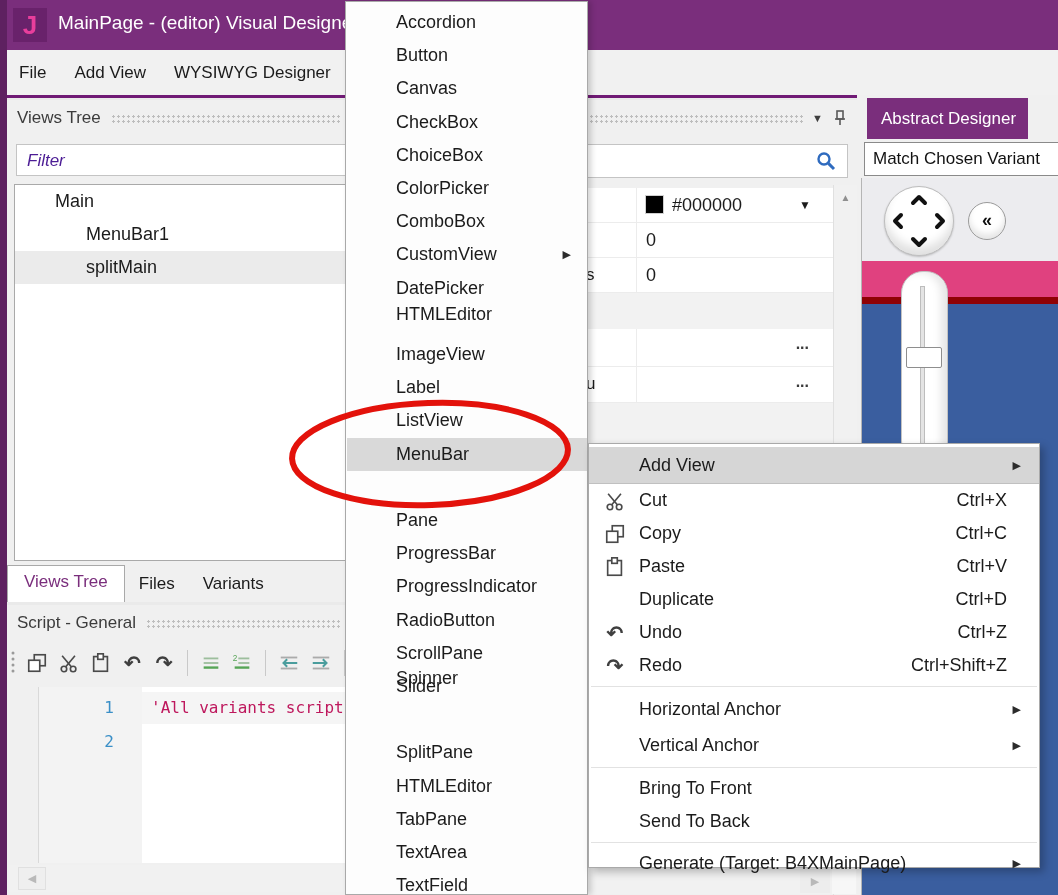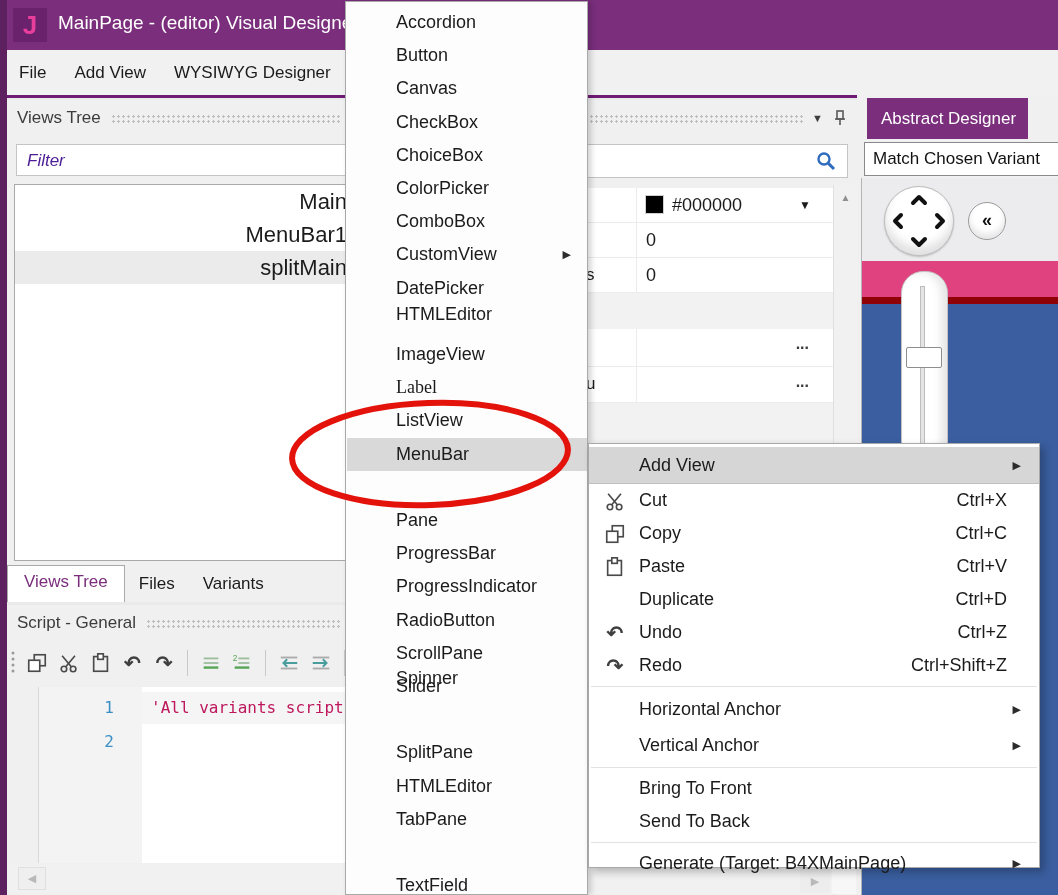--- a/index.html
+++ b/index.html
@@ -25,21 +25,21 @@
         background-image:radial-gradient(circle,#BDBDBD 1.1px,transparent 1.3px);
         background-size:5px 5px;background-position:0 0;}
 
   
   .views-panel{position:absolute;left:7px;top:100px;width:341px;height:502px;background:#F0F0F0;}
   .filterbox{position:absolute;left:9px;top:44px;width:330px;height:32px;background:#fff;
              border:1px solid #C4C4C4;font-style:italic;color:#4c1d95;font-size:17px;
              line-height:32px;padding-left:10px;box-sizing:border-box;}
   .treebox{position:absolute;left:7px;top:84px;width:334px;height:377px;background:#fff;
            border:1px solid #A9A9A9;box-sizing:border-box;overflow:hidden;}
-  .tree-item{height:33px;line-height:33px;font-size:22px;text-align:right;}
+  .tree-item{height:33px;line-height:33px;font-size:18px;}
   .tree-item.sel{background:#EBEBEB;}
   .tabsrow{position:absolute;left:0px;top:465px;width:341px;height:37px;display:flex;align-items:flex-end;}
   .btab{font-size:17px;padding:6px 14px 8px 14px;color:#1b1b1b;}
   .btab.active{background:#fff;border:1px solid #A9A9A9;border-bottom:none;color:#7A2E7C;padding:6px 16px 10px 16px;}
 
   
   .props-panel{position:absolute;left:348px;top:100px;width:509px;height:795px;background:#F0F0F0;}
   .props-panel .panel-header{width:100%;}
   .phicons{display:flex;align-items:center;gap:10px;margin-right:10px;color:#555;}
   .searchbox{position:absolute;left:4px;top:44px;width:496px;height:34px;background:#fff;
@@ -365,33 +365,34 @@
       <div class="w-item" style="top: 37.2px;">Button</div>
       <div class="w-item" style="top: 70.4px;">Canvas</div>
       <div class="w-item" style="top: 103.6px;">CheckBox</div>
       <div class="w-item" style="top: 136.8px;">ChoiceBox</div>
       <div class="w-item" style="top: 170px;">ColorPicker</div>
       <div class="w-item" style="top: 203.2px;">ComboBox</div>
       <div class="w-item" style="top: 236.4px;">CustomView<span class="m-arrow" style="line-height: 33px;">▶</span></div>
       <div class="w-item" style="top: 269.6px;">DatePicker</div>
       <div class="w-item" style="top: 296px;">HTMLEditor</div>
       <div class="w-item" style="top: 336px;">ImageView</div>
-      <div class="w-item" style="top: 369.2px; font-family: Liberation Serif, serif;">Label</div>
+      <div class="w-item" style="top: 369.2px;">Label</div>
       <div class="w-item" style="top: 402.4px;">ListView</div>
       <div class="w-item sel" style="top: 435.6px;">MenuBar</div>
       <div class="w-item" style="top: 502px;">Pane</div>
       <div class="w-item" style="top: 535.2px;">ProgressBar</div>
       <div class="w-item" style="top: 568.4px;">ProgressIndicator</div>
       <div class="w-item" style="top: 601.6px;">RadioButton</div>
       <div class="w-item" style="top: 634.8px;">ScrollPane</div>
       <div class="w-item" style="top: 668px;">Slider</div>
       <div class="w-item" style="top: 660px;">Spinner</div>
       <div class="w-item" style="top: 734.4px;">SplitPane</div>
       <div class="w-item" style="top: 767.6px;">HTMLEditor</div>
       <div class="w-item" style="top: 800.8px;">TabPane</div>
+      <div class="w-item" style="top: 834px;">TextArea</div>
       <div class="w-item" style="top: 867.2px;">TextField</div>
     </div>
 
   <div class="menu2" id="menu2">
       <div class="c-item tall sel">
         <span class="lbl">Add View</span>
         <span class="m-arrow" style="line-height:36px">▶</span>
       </div>
       <div class="c-item">
         <span class="ic">

